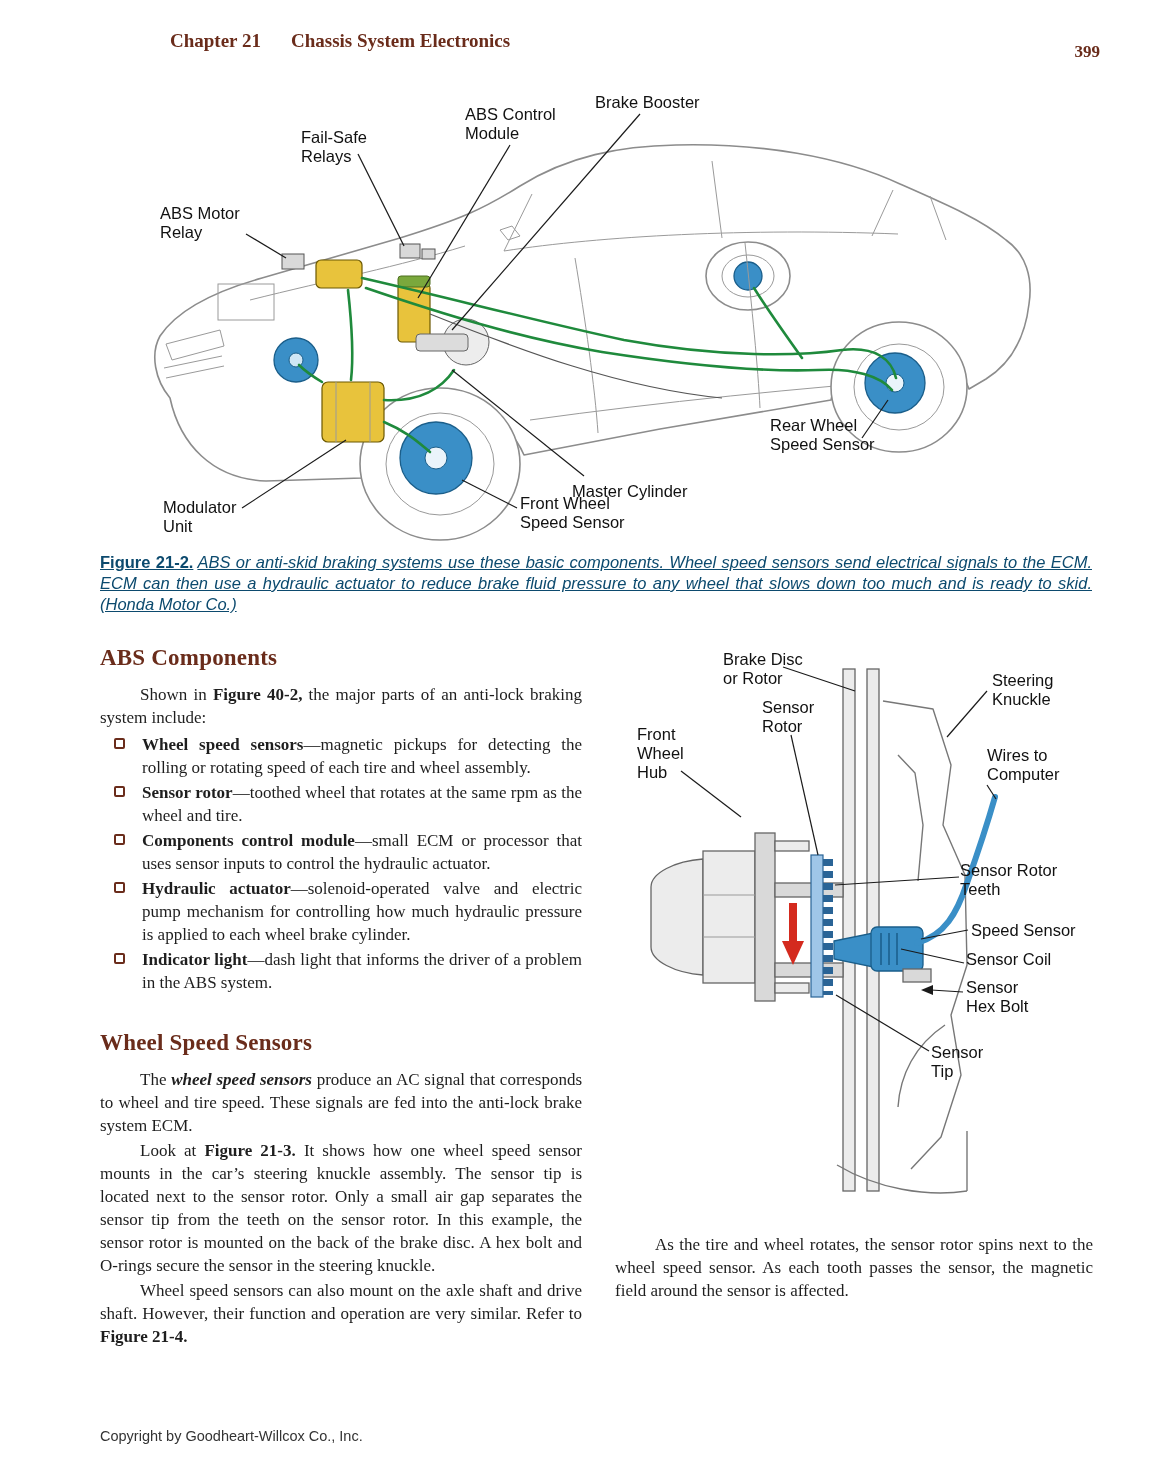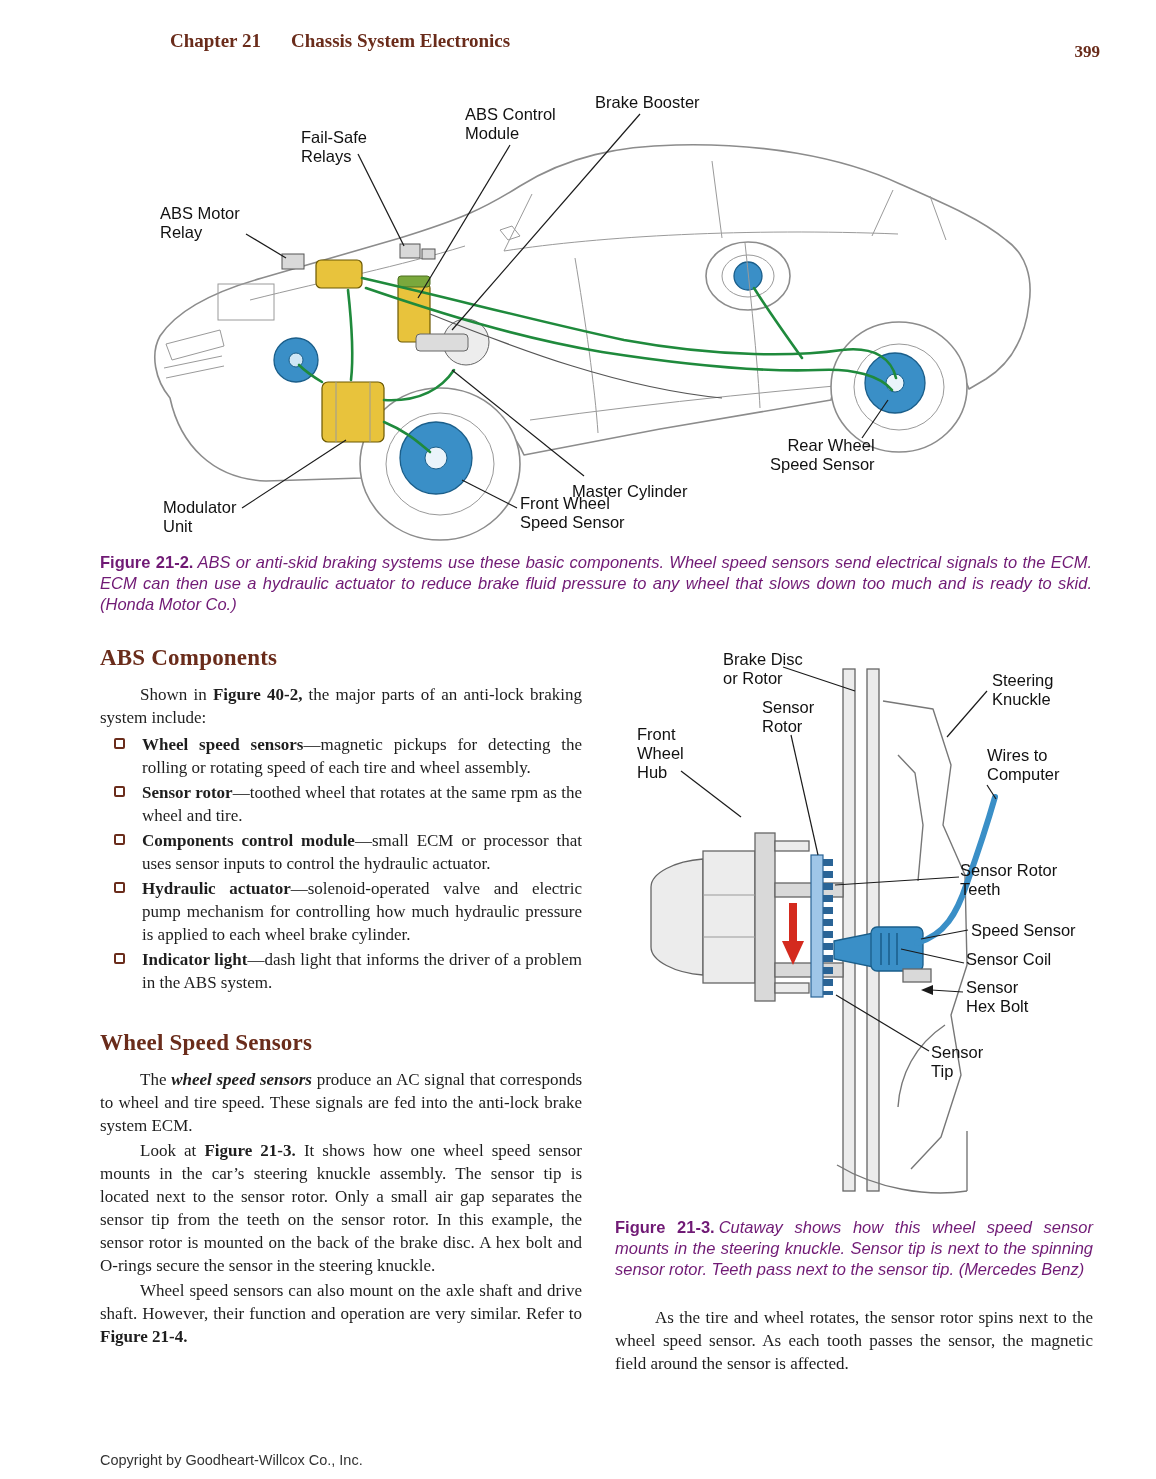--- a/index.html
+++ b/index.html
@@ -14,42 +14,42 @@
   .pagenum { position:absolute; top:42px; right:56px; font-size:17px; font-weight:bold;
              color:var(--heading-maroon,#6a2c1b);margin-left:8px; }
   
   .fig2 { position:absolute; top:88px; left:100px; width:992px; height:460px; }
   .fig3 { position:relative; width:478px; height:562px; }
   .art  { position:absolute; left:0; top:0; width:100%; height:100%; }
   .fig-label { position:absolute; font-family:"Liberation Sans", sans-serif;
                font-size:16.5px; line-height:19px; color:#111; white-space:pre-line; }
   
   .caption { font-family:"Liberation Sans", sans-serif; font-size:16.5px; line-height:21px;
-             text-align:justify; color:#701a75; }
+             text-align:justify; color:#0c4a6e;text-decoration:underline; }
   .caption2 { position:absolute; top:552px; left:100px; width:992px; }
   .cap-label { font-weight:bold; font-style:normal; margin-right:4px; }
   .cap-text  { font-style:italic; }
   
   .col-left  { position:absolute; top:645px; left:100px;  width:482px; }
   .col-right { position:absolute; top:645px; left:615px; width:478px; }
   h2.head { font-size:23px; font-weight:bold; color:var(--heading-maroon,#6a2c1b);
             margin:0 0 12px 0; letter-spacing:.2px; }
   h2.head.second { margin-top:28px; }
   .body-p { font-size:17px; line-height:23px; text-align:justify; text-indent:40px; margin:0 0 2px 0; }
   .bi { font-weight:bold; font-style:italic; }
   ul.checklist { list-style:none; margin:4px 0 36px 0; }
   ul.checklist li { position:relative; padding-left:42px; font-size:17px; line-height:23px;
                     text-align:justify; margin-bottom:2px; }
   .bullet-box { position:absolute; left:14px; top:5px; width:11px; height:11px;
                 border:2.5px solid var(--heading-maroon,#6a2c1b); border-radius:2px; }
   .cap3 { margin-top:10px; }
   .closing { margin-top:26px;font-family:Liberation Serif, serif; }
   
   .footer { position:absolute; top:1428px; left:100px; font-family:"Liberation Sans", sans-serif;
-            font-size:14.5px; color:#333;margin-top:24px; }
+            font-size:14.5px; color:#333; }
   
   .outline  { fill:none; stroke:#8c8c8c; stroke-width:1.6; stroke-linejoin:round; }
   .outline2 { fill:none; stroke:#777;    stroke-width:1.4; stroke-linejoin:round; }
   .thin     { fill:none; stroke:#9a9a9a; stroke-width:1; }
   .tire     { fill:#ffffff; stroke:#8c8c8c; stroke-width:1.6; }
   .metal    { fill:#ececec; stroke:#666; stroke-width:1.3; }
   .metal2   { fill:#d9d9d9; stroke:#666; stroke-width:1.3; }
   .c-blue       { fill:var(--component-blue,#3a8fc7); stroke:#1a5e8a; stroke-width:1.3; }
   .c-blue-light { fill:#9fc6e8; stroke:#2a6496; stroke-width:1.2; }
   .c-yellow     { fill:var(--component-yellow,#e8c33c); stroke:#6b5800; stroke-width:1.2; }
@@ -144,21 +144,21 @@
       <path d="M142,420 L246,352"></path>
     </g>
   </svg>
   <div class="fig-label" style="left:495px; top:5px;">Brake Booster</div>
   <div class="fig-label" style="left:365px; top:17px;">ABS Control
 Module</div>
   <div class="fig-label" style="left:201px; top:40px;">Fail-Safe
 Relays</div>
   <div class="fig-label" style="left:60px;  top:116px;">ABS Motor
 Relay</div>
-  <div class="fig-label" style="left:670px; top:348px;text-align:right;">Rear Wheel
+  <div class="fig-label" style="left:670px; top:328px;">Rear Wheel
 Speed Sensor</div>
   <div class="fig-label" style="left:472px; top:378px;margin-top:16px;">Master Cylinder</div>
   <div class="fig-label" style="left:420px; top:406px;">Front Wheel
 Speed Sensor</div>
   <div class="fig-label" style="left:63px;  top:410px;">Modulator
 Unit</div>
 </div>
 
 <p class="caption caption2">
   <span class="cap-label">Figure 21-2.</span><span class="cap-text">ABS or anti-skid braking systems use these basic components. Wheel speed sensors send electrical signals to the ECM. ECM can then use a hydraulic actuator to reduce brake fluid pressure to any wheel that slows down too much and is ready to skid. (Honda Motor Co.)</span>
@@ -271,20 +271,17 @@
     <div class="fig-label" style="left:345px; top:216px;">Sensor Rotor
 Teeth</div>
     <div class="fig-label" style="left:356px; top:276px;">Speed Sensor</div>
     <div class="fig-label" style="left:351px; top:305px;">Sensor Coil</div>
     <div class="fig-label" style="left:351px; top:333px;">Sensor
 Hex Bolt</div>
     <div class="fig-label" style="left:316px; top:398px;">Sensor
 Tip</div>
   </div>
 
-  <p class="caption cap3">
-    <span class="cap-label">Figure 21-3.</span><span class="cap-text">Cutaway shows how this wheel speed sensor mounts in the steering knuckle. Sensor tip is next to the spinning sensor rotor. Teeth pass next to the sensor tip. (Mercedes Benz)</span>
-  </p>
 
   <p class="body-p closing">As the tire and wheel rotates, the sensor rotor spins next to the wheel speed sensor. As each tooth passes the sensor, the magnetic field around the sensor is affected.</p>
 </div>
 
 <div class="footer">Copyright by Goodheart-Willcox Co., Inc.</div>
 
 </body></html>

